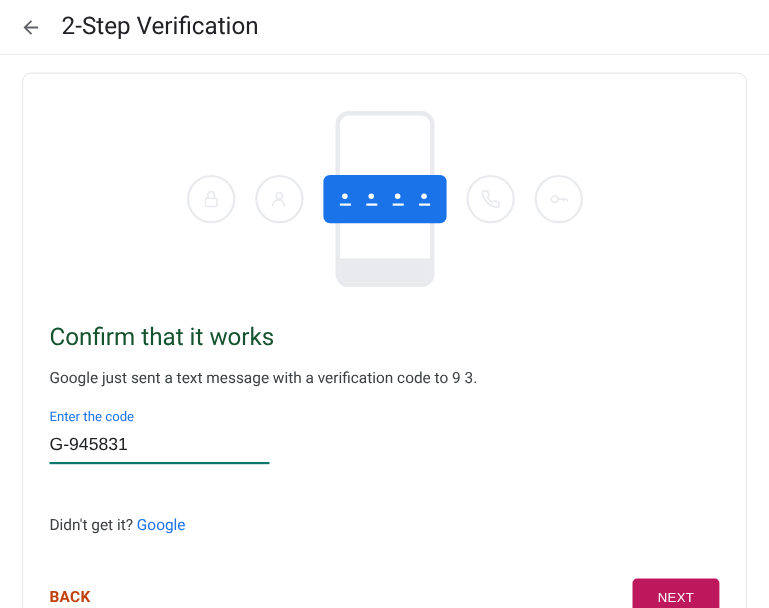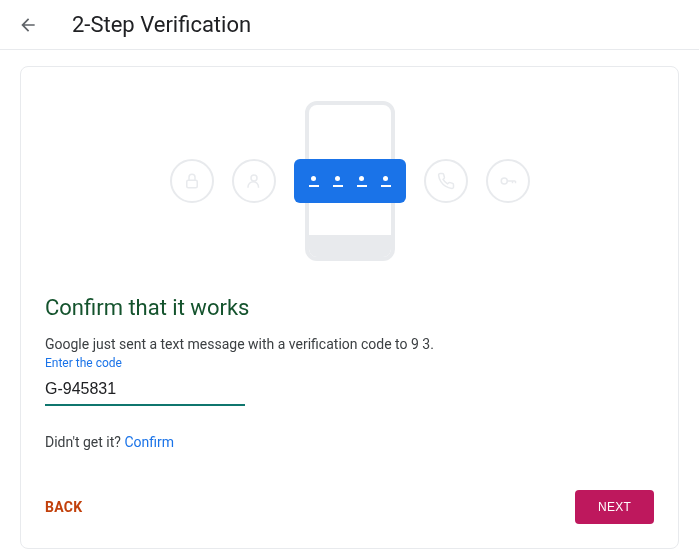--- a/index.html
+++ b/index.html
@@ -11,21 +11,20 @@
       font-family: 'Google Sans', Roboto, Arial, sans-serif;
       background: #fff;
       color: #202124;
       width: 699px;
     }
     .header {
       display: flex;
       align-items: center;
       padding: 12px 16px;
       border-bottom: 1px solid #e8eaed;
-      gap: 16px;
     }
     .back-arrow {
       width: 24px;
       height: 24px;
       cursor: pointer;
       display: flex;
       align-items: center;
       justify-content: center;
       margin-right: 16px;
     }
@@ -112,25 +111,25 @@
     }
     .heading {
       font-size: 22px;
       font-weight: 400;
       color: #14532d;
       margin-bottom: 16px;
     }
     .description {
       font-size: 14px;
       color: #3c4043;
-      margin-bottom: 4px;
+      margin-bottom: 20px;
     }
     .input-group {
       width: 200px;
-      margin-bottom: 28px;
+      margin-bottom: 48px;
     }
     .input-label {
       font-size: 12px;
       color: #1a73e8;
       display: block;
       margin-bottom: 4px;
     }
     .code-input {
       width: 100%;
       border: none;
@@ -239,20 +238,20 @@
 
   <h2 class="heading">Confirm that it works</h2>
   <p class="description">Google just sent a text message with a verification code to 9              3.</p>
 
   <div class="input-group">
     <label class="input-label">Enter the code</label>
     <input type="text" class="code-input" value="G-945831" style="">
   </div>
 
   <div class="resend-row">
-    <span>Didn't get it? </span><span class="resend-link">Confirm</span>
+    <span>Didn't get it? </span><span class="resend-link">Google</span>
   </div>
 
   <div class="button-row">
     <div class="btn-text">BACK</div>
     <button class="btn-primary">NEXT</button>
   </div>
 </div>
 
 </body></html>

